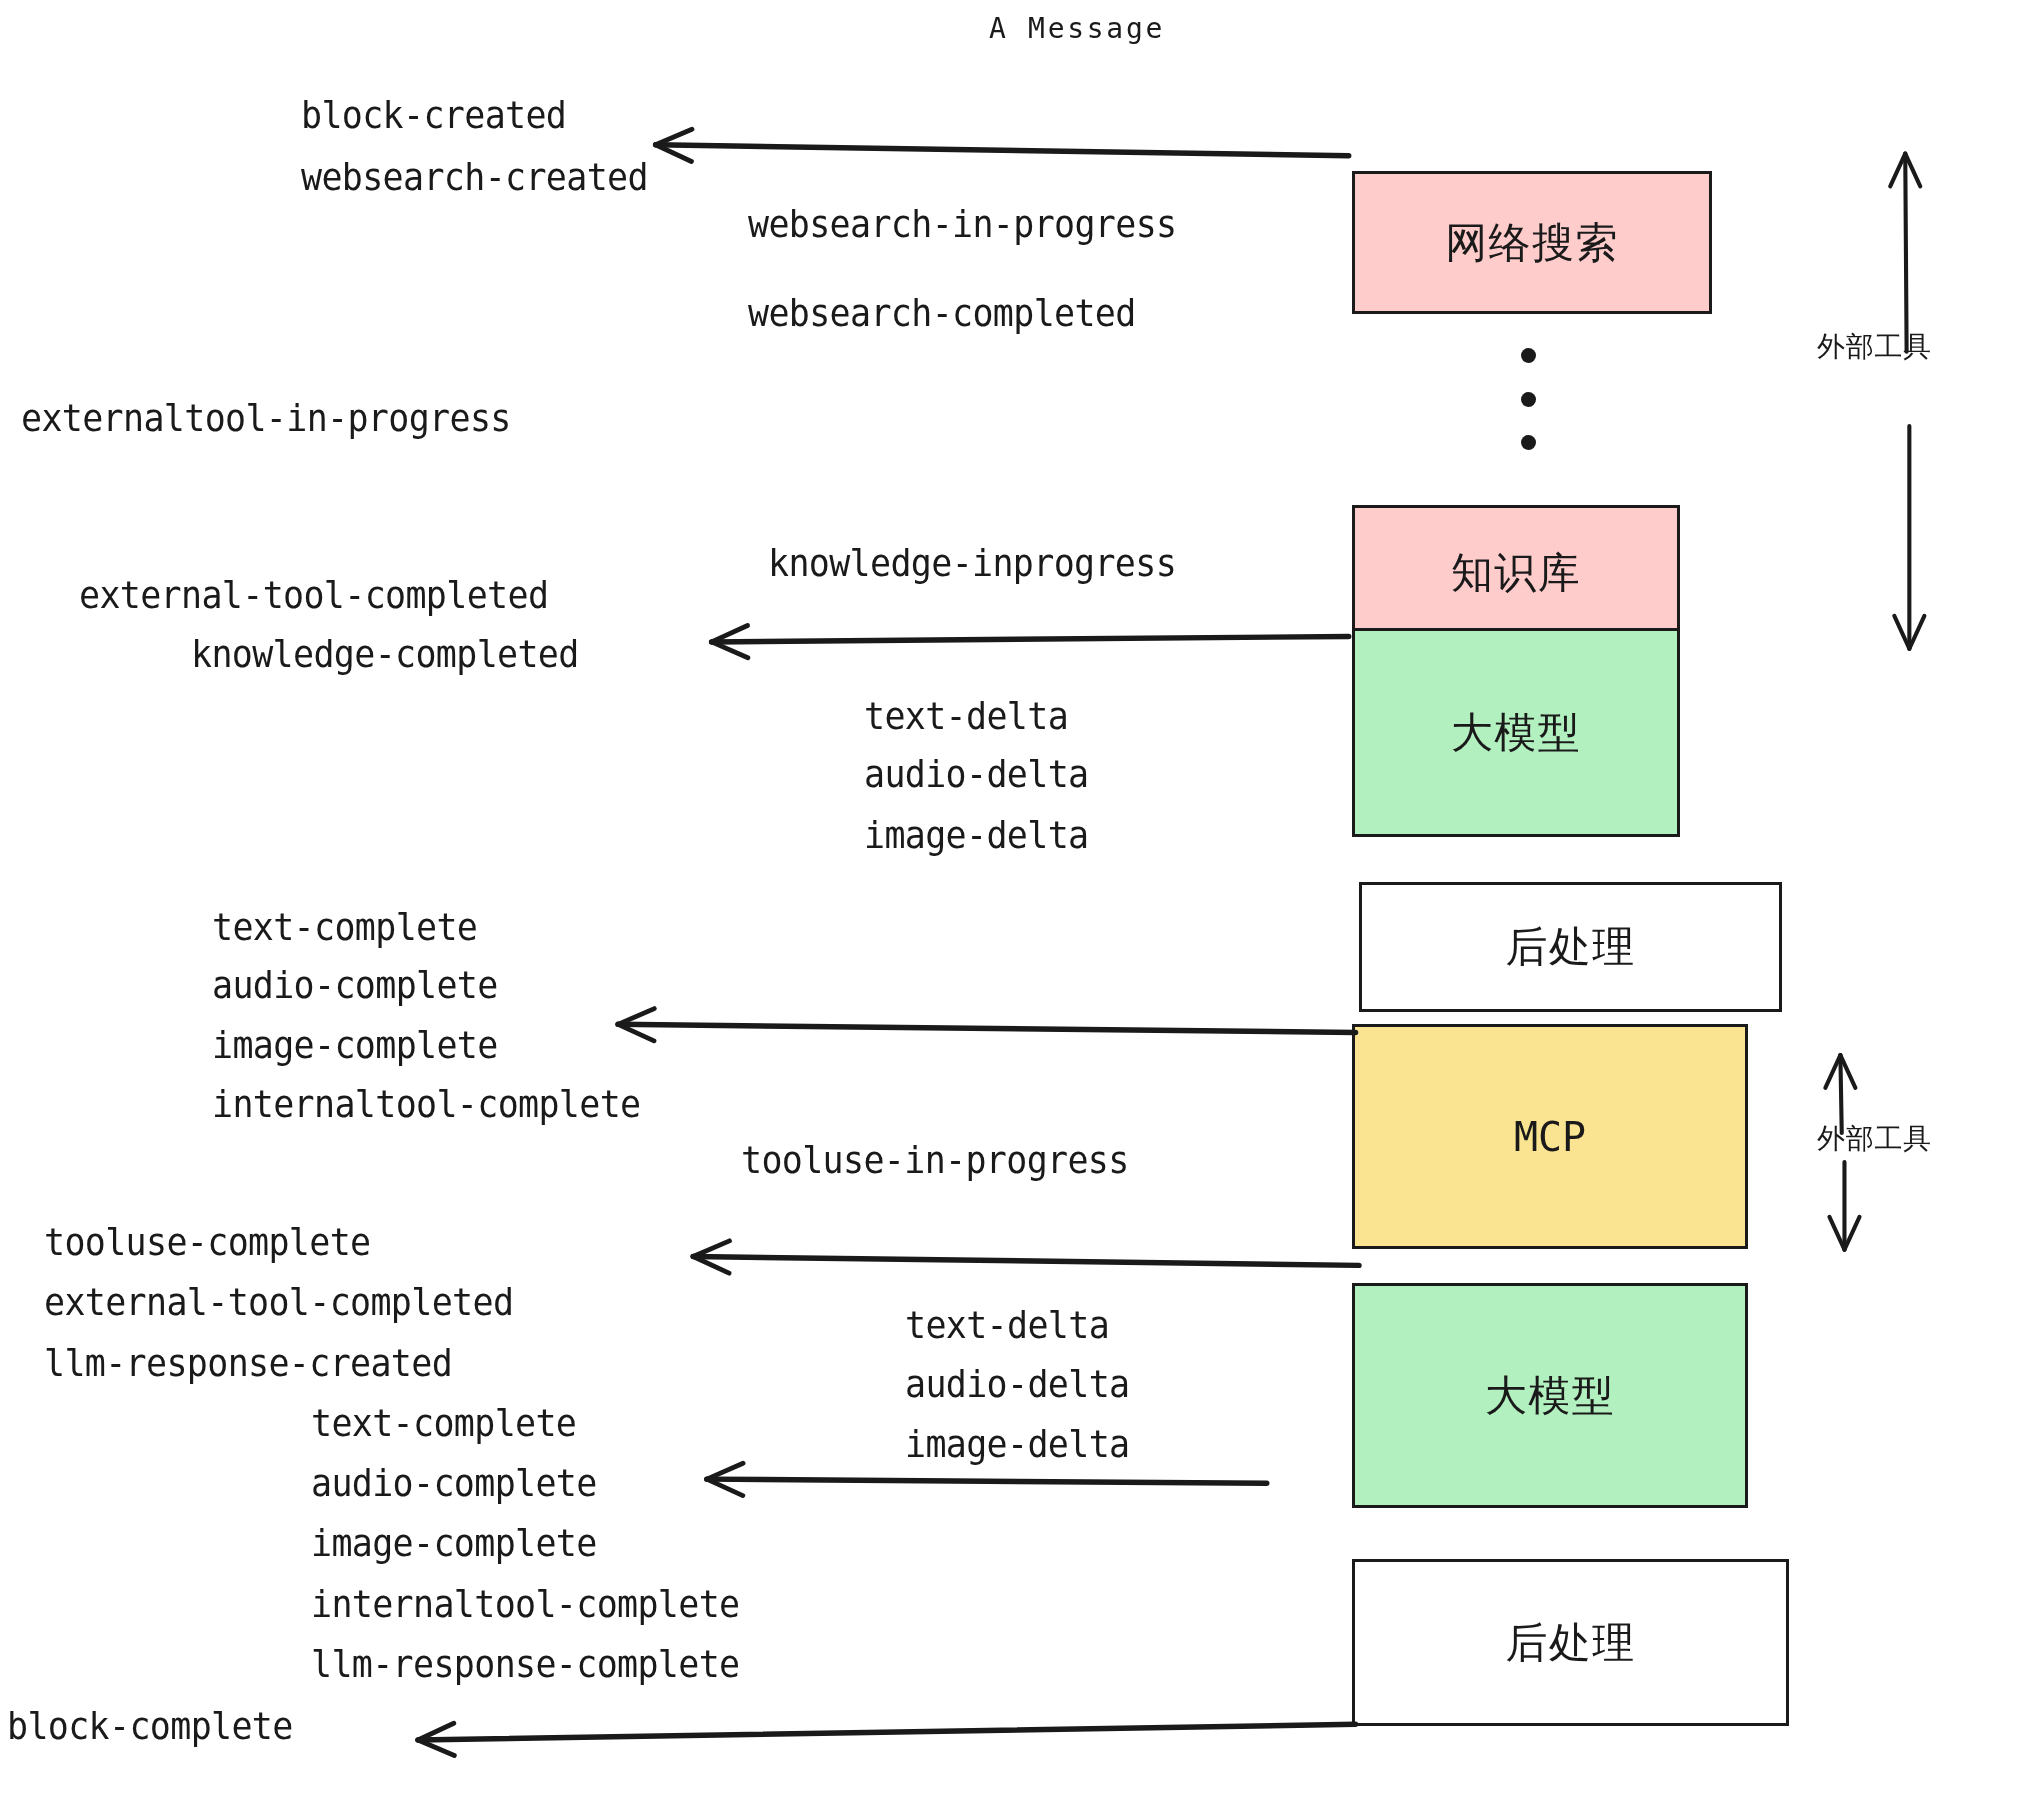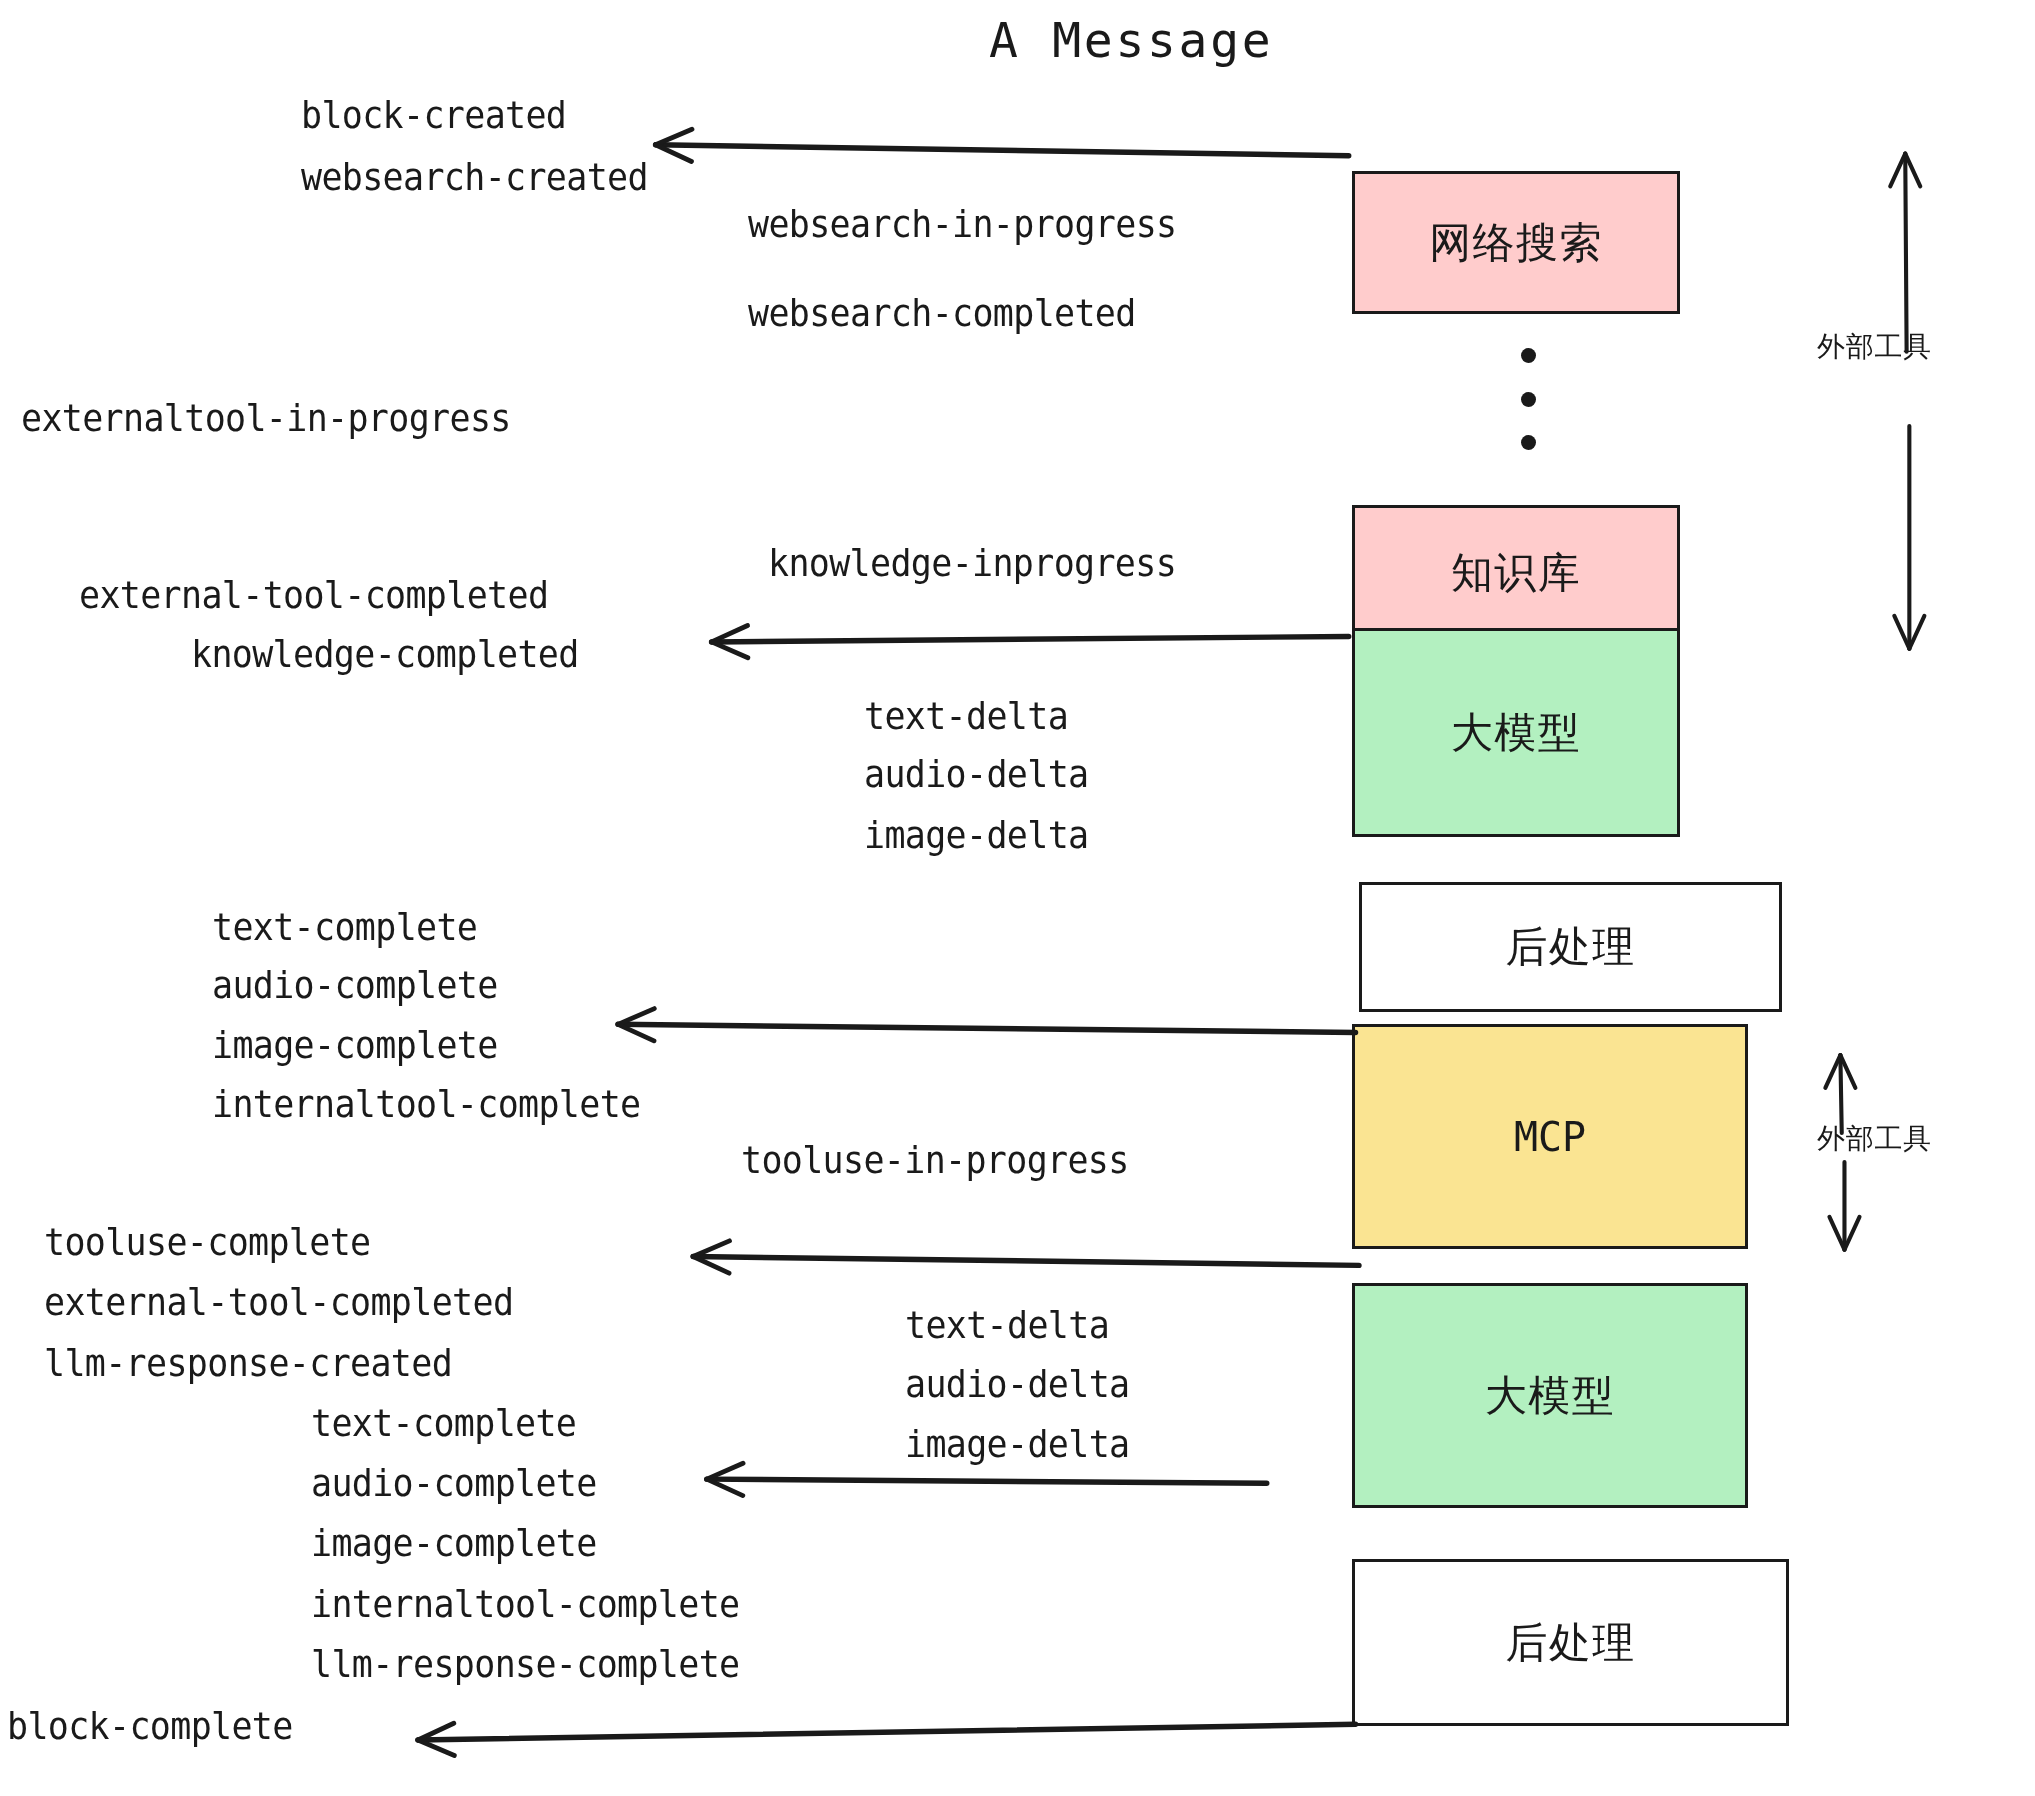--- a/index.html
+++ b/index.html
@@ -22,21 +22,21 @@
     line-height: 1;
     color: #1a1a1a;
     white-space: nowrap;
     letter-spacing: -0.7px;
     transform: scaleX(0.92);
     transform-origin: left center;
   }
   .title {
     position: absolute;
     font-family: "DejaVu Sans Mono", "Liberation Mono", monospace;
-    font-size: 48px;
+    font-size: 28px;
     color: #1a1a1a;
     white-space: nowrap;
     letter-spacing: 2.7px;
   }
   .node {
     position: absolute;
     box-sizing: border-box;
     border: 3.4px solid #1a1a1a;
     display: flex;
     align-items: center;
@@ -82,21 +82,21 @@
     pointer-events: none;
   }
 </style>
 </head>
 <body>
 
 <div id="canvas">
 
   <div class="title" style="left:989px; top:12.3px;">A Message</div>
 
-  <div class="node" id="node-0" style="left: 1352px; top: 171px; width: 328px; height: 143px; background: rgb(255, 204, 204);">网络搜索</div>
+  <div class="node" id="node-0" style="left: 1352px; top: 171px; width: 360px; height: 143px; background: rgb(255, 204, 204);">网络搜索</div>
   <div class="node" id="node-1" style="left: 1352px; top: 505px; width: 328px; height: 135px; background: rgb(255, 204, 204);">知识库</div>
   <div class="node" id="node-2" style="left: 1352px; top: 628px; width: 328px; height: 209px; background: rgb(179, 240, 192);">大模型</div>
   <div class="node" id="node-3" style="left: 1359px; top: 882px; width: 423px; height: 130px; background: rgb(255, 255, 255);">后处理</div>
   <div class="node mono" id="node-4" style="left: 1352px; top: 1024px; width: 396px; height: 225px; background: rgb(250, 228, 146);">MCP</div>
   <div class="node" id="node-5" style="left: 1352px; top: 1283px; width: 396px; height: 225px; background: rgb(179, 240, 192);">大模型</div>
   <div class="node" id="node-6" style="left: 1352px; top: 1559px; width: 437px; height: 167px; background: rgb(255, 255, 255);">后处理</div>
 
   <div class="dots" id="ellipsis-holder" style="left: 1521px; top: 348px; height: 102px;">
       <i></i>
       <i></i>

